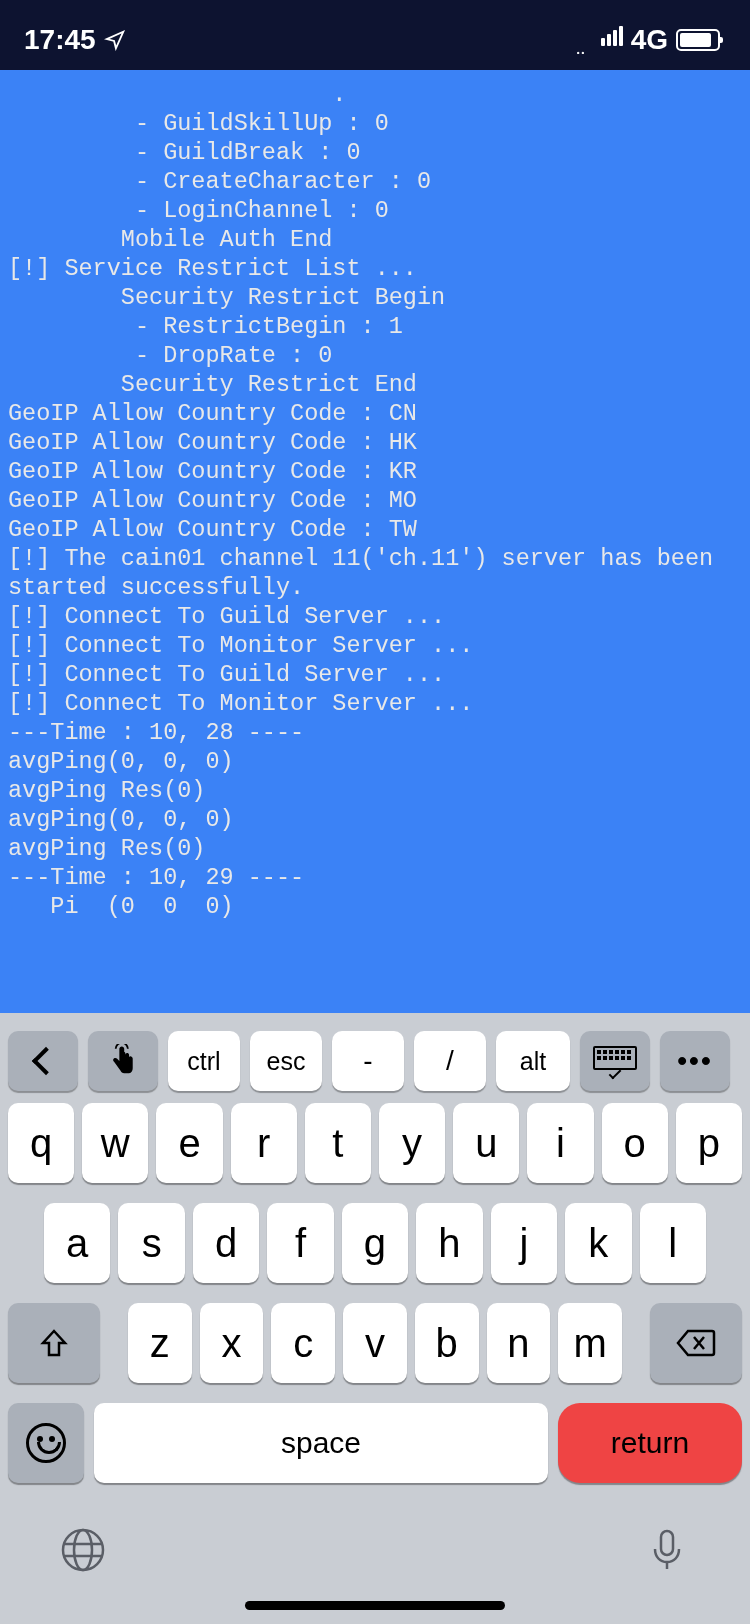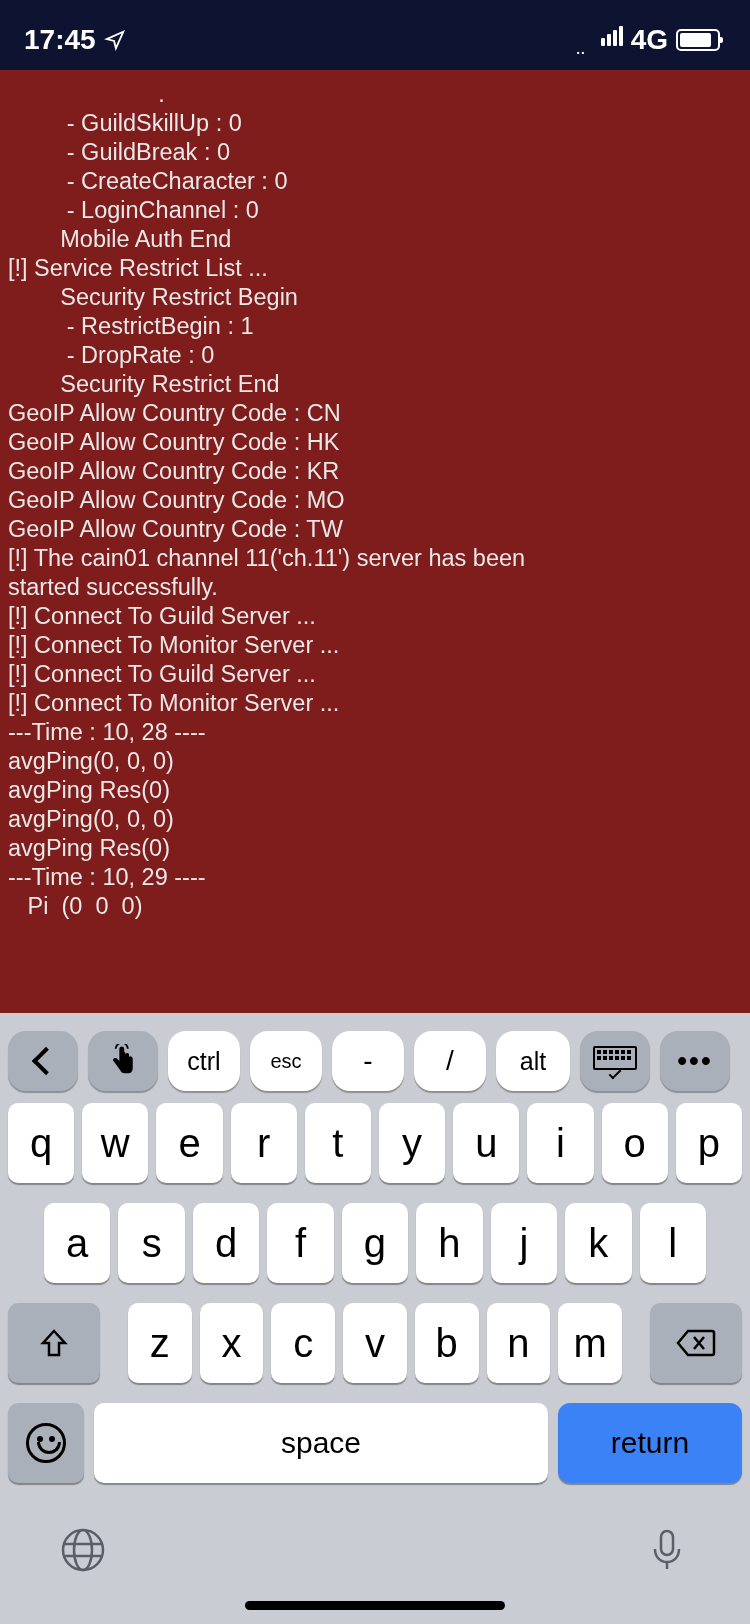--- a/index.html
+++ b/index.html
@@ -94,23 +94,23 @@
       border-radius: 0 2px 2px 0;
     }
     .battery-fill {
       width: 85%;
       height: 100%;
       background: white;
       border-radius: 2px;
     }
     
     .terminal {
-      background: #7f1d1d;
+      background: #3b82f6;
       color: #e8e8e8;
-      font-family: Liberation Sans, sans-serif;
+      font-family: Liberation Mono, monospace;
       font-size: 23.5px;
       line-height: 29px;
       padding: 10px 8px 0 8px;
       white-space: pre;
       flex: 1;
       overflow: hidden;
       height: 844px;
     }
     
     .keyboard-area {
@@ -119,39 +119,39 @@
     }
     
     .accessory-row {
       display: flex;
       gap: 10px;
       padding: 6px 2px 12px 2px;
     }
     
     .acc-key {
       background: #aab0b9;
-      border-radius: 18px;
+      border-radius: 10px;
       height: 60px;
       display: flex;
       align-items: center;
       justify-content: center;
       font-size: 28px;
       font-weight: 500;
       color: #000;
       box-shadow: 0 2px 1px rgba(0,0,0,0.3);
     }
     
     .acc-key.white {
       background: #ffffff;
     }
     
     .acc-back { width: 70px; }
     .acc-touch { width: 70px; }
     .acc-ctrl { width: 72px; font-size: 25px; }
-    .acc-esc { width: 72px; font-size: 20px; }
+    .acc-esc { width: 72px; font-size: 25px; }
     .acc-dash { width: 72px; }
     .acc-slash { width: 72px; }
     .acc-alt { width: 74px; font-size: 25px; }
     .acc-keyboard { width: 70px; }
     .acc-more { width: 70px; letter-spacing: 2px; font-weight: bold; }
     
     .chevron-left {
       width: 20px;
       height: 20px;
       border-left: 4px solid #000;
@@ -281,22 +281,22 @@
       display: flex;
       align-items: center;
       justify-content: center;
       font-size: 30px;
       box-shadow: 0 2px 1px rgba(0,0,0,0.35);
     }
     
     .key-return {
       width: 184px;
       height: 80px;
-      background: #3b82f6;
-      border-radius: 12px;
+      background: #ef4444;
+      border-radius: 22px;
       display: flex;
       align-items: center;
       justify-content: center;
       font-size: 30px;
       box-shadow: 0 2px 1px rgba(0,0,0,0.35);
     }
     
     .bottom-bar {
       display: flex;
       justify-content: space-between;

